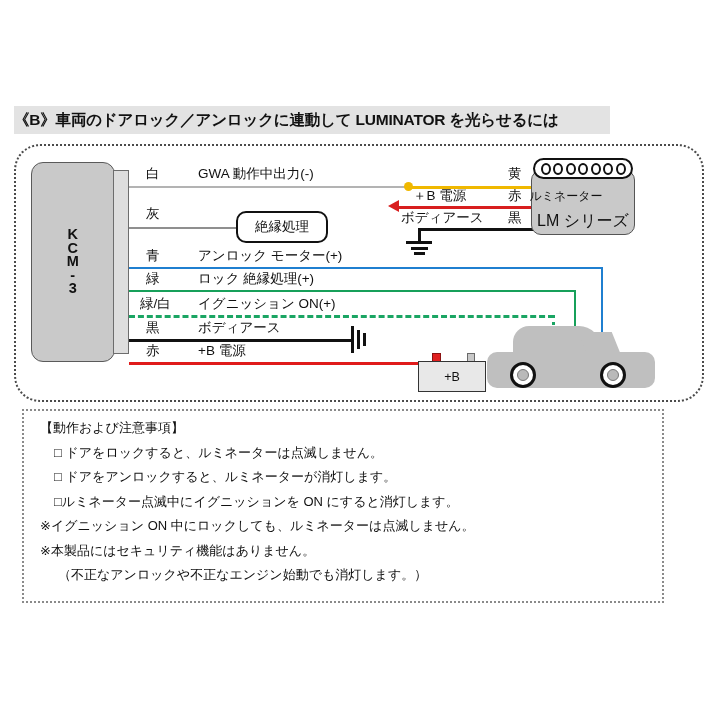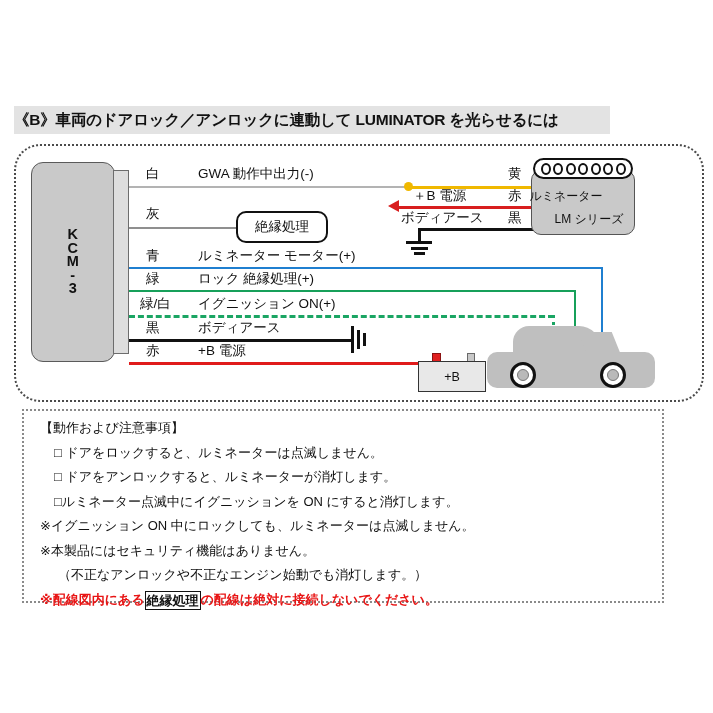--- a/index.html
+++ b/index.html
@@ -77,21 +77,21 @@
     box-sizing:border-box;display:flex;align-items:center;
     justify-content:space-evenly;padding:0 3px;
   }
   .lum-dot{
     width:10px;height:12px;border:2px solid #111;border-radius:50%;
     box-sizing:border-box;background:#fff;
   }
   .lum-t1{position:absolute;left:514px;top:188px;width:104px;text-align:center;
     font-size:12px;color:#111;}
   .lum-t2{position:absolute;left:531px;top:211px;width:104px;text-align:center;
-    font-size:12px;color:#111;margin-left:6px;}
+    font-size:16px;color:#111;}
 
   
   .arrow-left{
     position:absolute;width:0;height:0;
     border-top:6px solid transparent;border-bottom:6px solid transparent;
     border-right:11px solid #d81e1e;
   }
   
   .dot-yellow{
     position:absolute;width:9px;height:9px;border-radius:50%;
@@ -189,21 +189,21 @@
 
   <div class="wire hline" style="left:129px;top:227px;width:110px;border-top-color:#8f8f8f;"></div>
   <div class="wlabel" style="left:146px;top:206px;">灰</div>
   <div class="insul-box" style="left:236px;top:211px;width:92px;height:32px;">
     <span>絶縁処理</span>
   </div>
 
   <div class="wire hline" style="left:129px;top:267px;width:474px;border-top-color:#1f7fd0;"></div>
   <div class="wire vline" style="left:601px;top:267px;height:85px;border-left-color:#1f7fd0;"></div>
   <div class="wlabel" style="left:146px;top:248px;">青</div>
-  <div class="wlabel" style="left:198px;top:248px;">ルミネーター モーター(+)</div>
+  <div class="wlabel" style="left:198px;top:248px;">アンロック モーター(+)</div>
 
   <div class="wire hline" style="left:129px;top:290px;width:447px;border-top-color:#17a05a;"></div>
   <div class="wire vline" style="left:574px;top:290px;height:62px;border-left-color:#17a05a;"></div>
   <div class="wlabel" style="left:146px;top:271px;">緑</div>
   <div class="wlabel" style="left:198px;top:271px;">ロック 絶縁処理(+)</div>
 
   <div class="wire hline" style="left:129px;top:315px;width:425px;border-top-color:#1aa563;border-top-style:dashed;border-top-width:3px;"></div>
   <div class="wire vline" style="left:552px;top:315px;height:40px;border-left-color:#1aa563;border-left-style:dotted;border-left-width:3px;"></div>
   <div class="wlabel" style="left:140px;top:296px;">緑/白</div>
   <div class="wlabel" style="left:198px;top:296px;">イグニッション ON(+)</div>
@@ -268,18 +268,15 @@
 
   <div class="notes-box"></div>
   <div class="notes-inner">
     <div class="nline">【動作および注意事項】</div>
     <div class="nline hang">□ ドアをロックすると、ルミネーターは点滅しません。</div>
     <div class="nline hang">□ ドアをアンロックすると、ルミネーターが消灯します。</div>
     <div class="nline hang">□ルミネーター点滅中にイグニッションを ON にすると消灯します。</div>
     <div class="nline">※イグニッション ON 中にロックしても、ルミネーターは点滅しません。</div>
     <div class="nline">※本製品にはセキュリティ機能はありません。</div>
     <div class="nline indent">（不正なアンロックや不正なエンジン始動でも消灯します。）</div>
-    <div class="nline red">
-      <span>※配線図内にある</span><span class="insul-inline">絶縁処理</span><span>の配線は絶対に接続しないでください。</span>
-    </div>
   </div>
 
 </div>
 
 </body></html>

